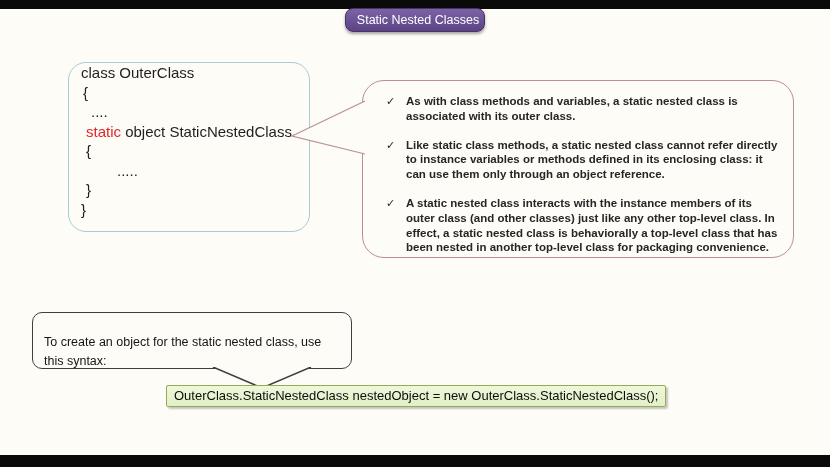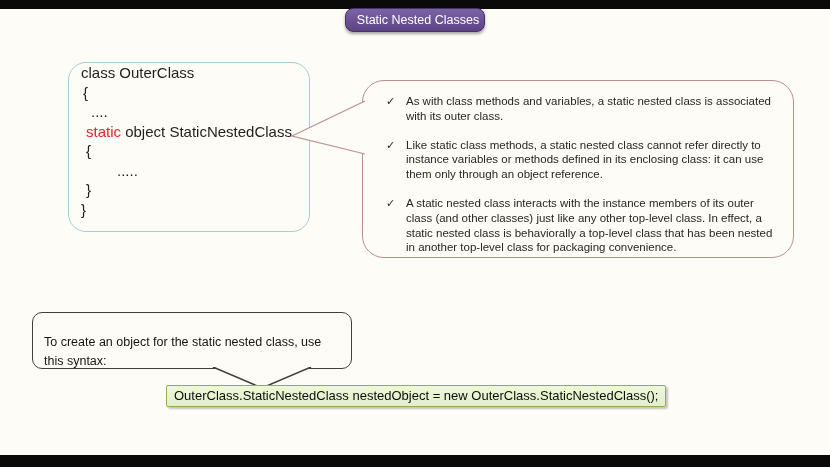--- a/index.html
+++ b/index.html
@@ -42,21 +42,21 @@
   .callout {
     position: absolute; left: 362px; top: 80px; width: 432px; height: 178px;
     border: 1px solid #bb8f90; border-radius: 22px;
     padding: 13px 14px 0 23px;
   }
   .bullet { display: flex; margin-bottom: 14px; }
   .bullet .check {
     flex: 0 0 20px; font-size: 11px; color: #262626; line-height: 14.8px;
   }
   .bullet .btext {
-    width: 372px; font-size: 11.5px; color: #262626; line-height: 14.8px;
+    width: 372px; font-size: 11.5px; color: #262626; line-height: 14.8px; font-weight: bold;
   }
 
   .tail-svg { position: absolute; }
   .tail-red { left: 289px; top: 98px; }
   .tail-black { left: 209px; top: 366.5px; }
 
   .speech-bubble {
     position: absolute; left: 32px; top: 312px; width: 320px; height: 57px;
     border: 1.5px solid #3f3f3f; border-radius: 10px;
     background: #fdfcf7;

